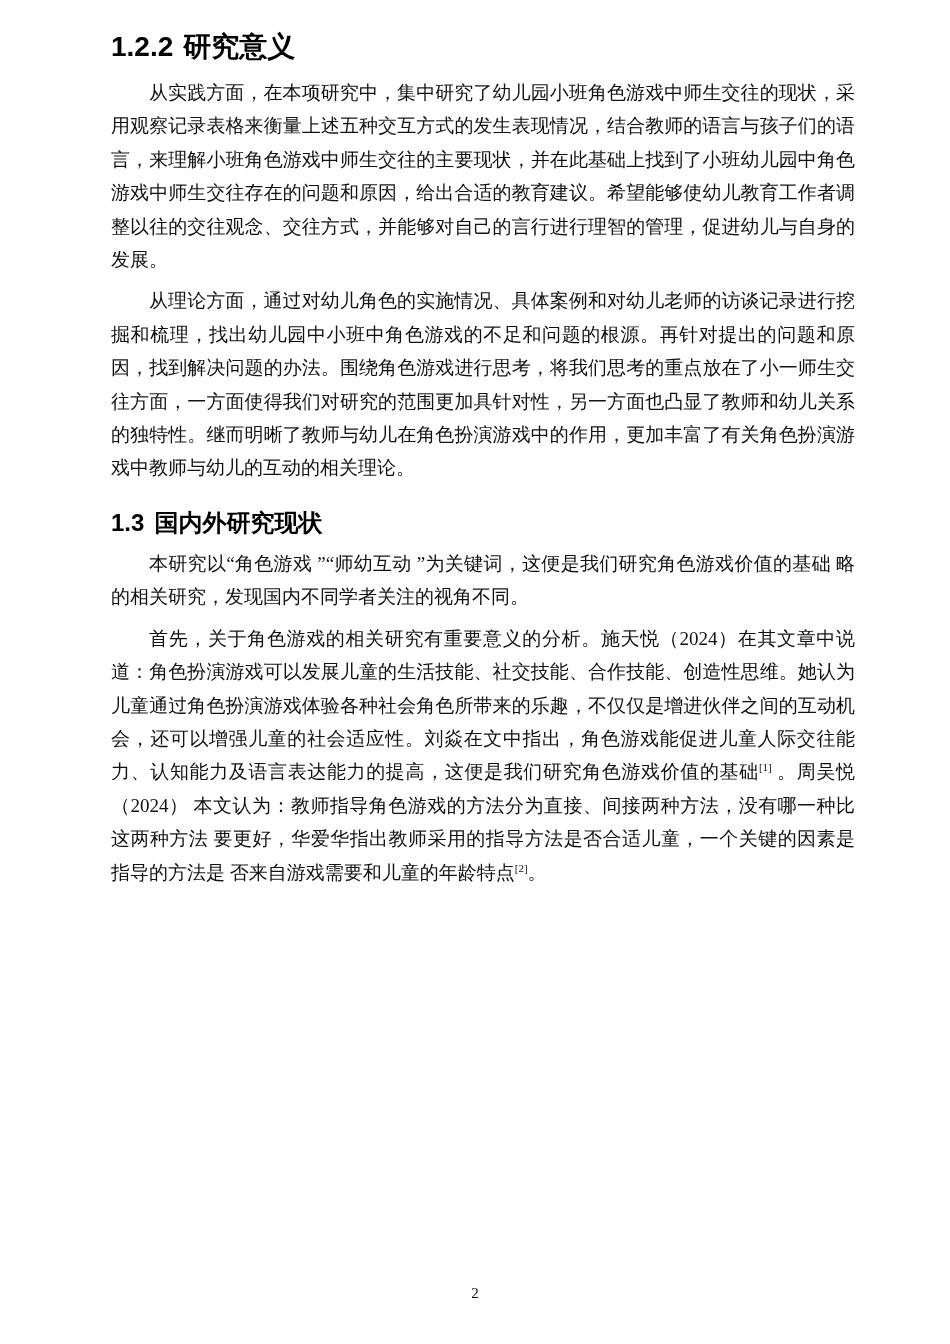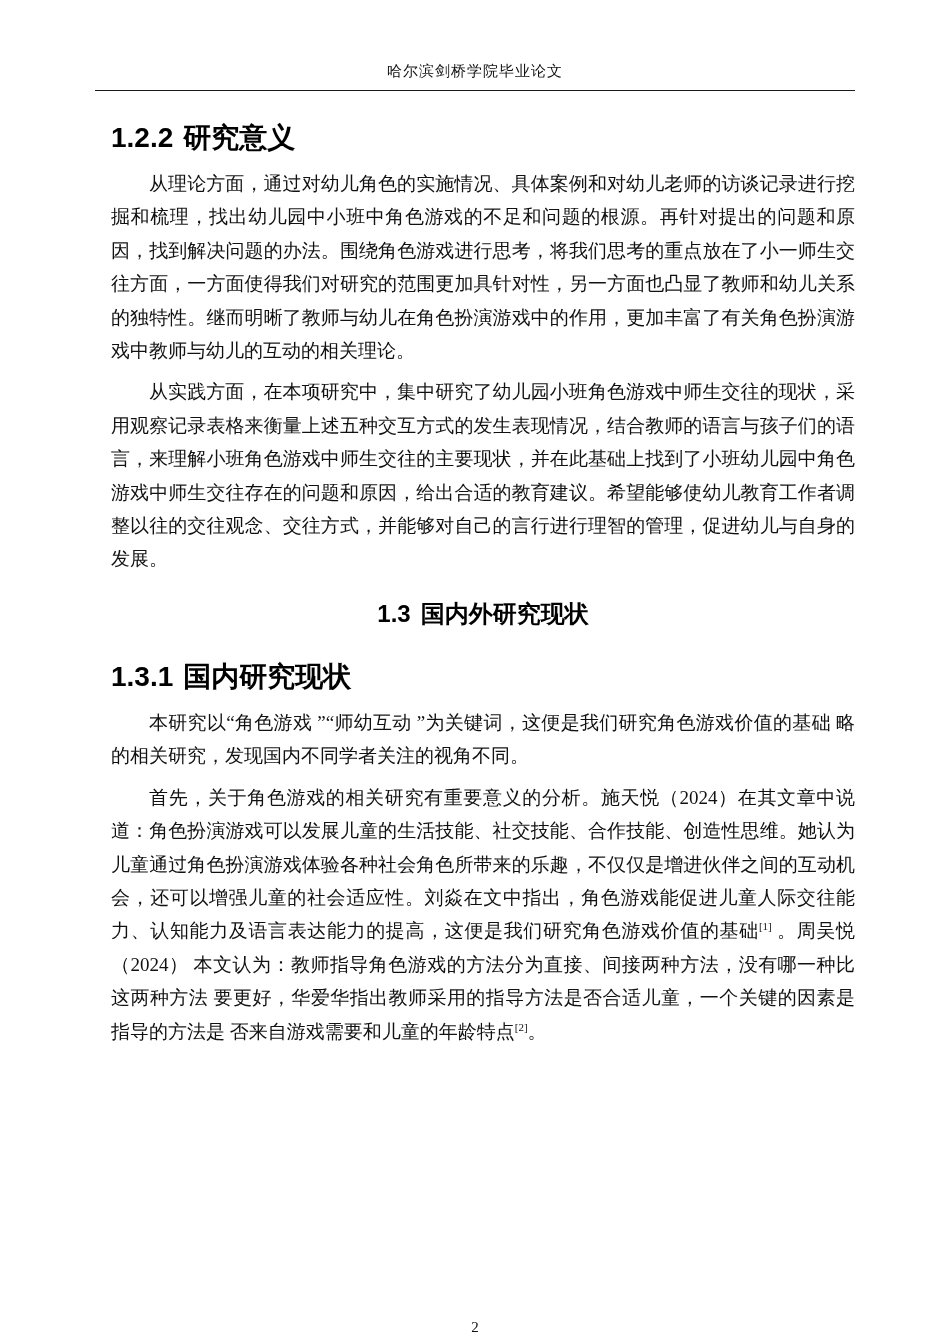--- a/index.html
+++ b/index.html
@@ -36,21 +36,20 @@
     margin-bottom: 10px;
     color: #000000;
   }
   .h-big {
     font-family: "Liberation Sans", "DejaVu Sans", sans-serif;
     font-weight: bold;
     font-size: 24px;
     margin-top: 22px;
     margin-bottom: 8px;
     color: #000000;
-    text-align: center;
   }
   .h-num { margin-right: 10px; }
   .para {
     font-size: 19px;
     line-height: 33.4px;
     text-align: justify;
     text-indent: 2em;
     margin-top: 8px;
     color: #111111;
   }
@@ -67,41 +66,35 @@
     text-align: center;
     font-size: 15px;
     color: #111111;
   }
 </style>
 </head>
 <body>
 
 <div class="page">
 
-  <div class="header">
-    <span>哈尔滨剑桥学院毕业论文</span>
-  </div>
 
   <div class="content">
 
     <h3 class="h-mid">
       <span class="h-num">1.2.2</span><span>研究意义</span>
     </h3>
 
+    <p class="para">从实践方面，在本项研究中，集中研究了幼儿园小班角色游戏中师生交往的现状，采用观察记录表格来衡量上述五种交互方式的发生表现情况，结合教师的语言与孩子们的语言，来理解小班角色游戏中师生交往的主要现状，并在此基础上找到了小班幼儿园中角色游戏中师生交往存在的问题和原因，给出合适的教育建议。希望能够使幼儿教育工作者调整以往的交往观念、交往方式，并能够对自己的言行进行理智的管理，促进幼儿与自身的发展。</p>
+
     <p class="para">从理论方面，通过对幼儿角色的实施情况、具体案例和对幼儿老师的访谈记录进行挖掘和梳理，找出幼儿园中小班中角色游戏的不足和问题的根源。再针对提出的问题和原因，找到解决问题的办法。围绕角色游戏进行思考，将我们思考的重点放在了小一师生交往方面，一方面使得我们对研究的范围更加具针对性，另一方面也凸显了教师和幼儿关系的独特性。继而明晰了教师与幼儿在角色扮演游戏中的作用，更加丰富了有关角色扮演游戏中教师与幼儿的互动的相关理论。</p>
-
-    <p class="para">从实践方面，在本项研究中，集中研究了幼儿园小班角色游戏中师生交往的现状，采用观察记录表格来衡量上述五种交互方式的发生表现情况，结合教师的语言与孩子们的语言，来理解小班角色游戏中师生交往的主要现状，并在此基础上找到了小班幼儿园中角色游戏中师生交往存在的问题和原因，给出合适的教育建议。希望能够使幼儿教育工作者调整以往的交往观念、交往方式，并能够对自己的言行进行理智的管理，促进幼儿与自身的发展。</p>
 
     <h2 class="h-big">
       <span class="h-num">1.3</span><span>国内外研究现状</span>
     </h2>
 
-    <h3 class="h-mid">
-      <span class="h-num">1.3.1</span><span>国内研究现状</span>
-    </h3>
 
     <p class="para">本研究以“角色游戏 ”“师幼互动 ”为关键词，这便是我们研究角色游戏价值的基础 略的相关研究，发现国内不同学者关注的视角不同。</p>
 
     <p class="para"><span>首先，关于角色游戏的相关研究有重要意义的分析。施天悦（2024）在其文章中说道：角色扮演游戏可以发展儿童的生活技能、社交技能、合作技能、创造性思维。她认为儿童通过角色扮演游戏体验各种社会角色所带来的乐趣，不仅仅是增进伙伴之间的互动机会，还可以增强儿童的社会适应性。刘焱在文中指出，角色游戏能促进儿童人际交往能力、认知能力及语言表达能力的提高，这便是我们研究角色游戏价值的基础</span><sup class="sup">[1]</sup><span> 。周吴悦（2024） 本文认为：教师指导角色游戏的方法分为直接、间接两种方法，没有哪一种比这两种方法 要更好，华爱华指出教师采用的指导方法是否合适儿童，一个关键的因素是指导的方法是 否来自游戏需要和儿童的年龄特点</span><sup class="sup">[2]</sup><span>。</span></p>
 
 
   </div>
 
   <div class="footer">
     <span>2</span>

